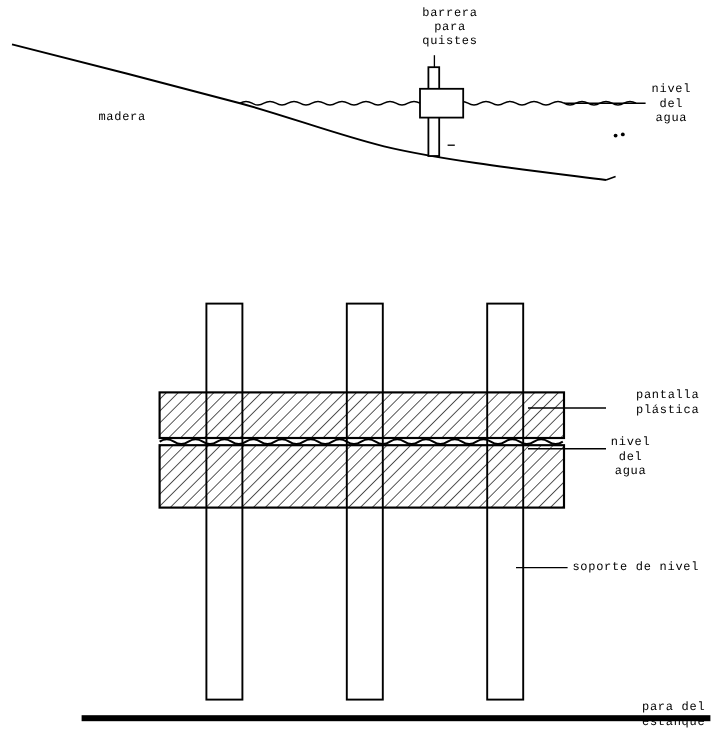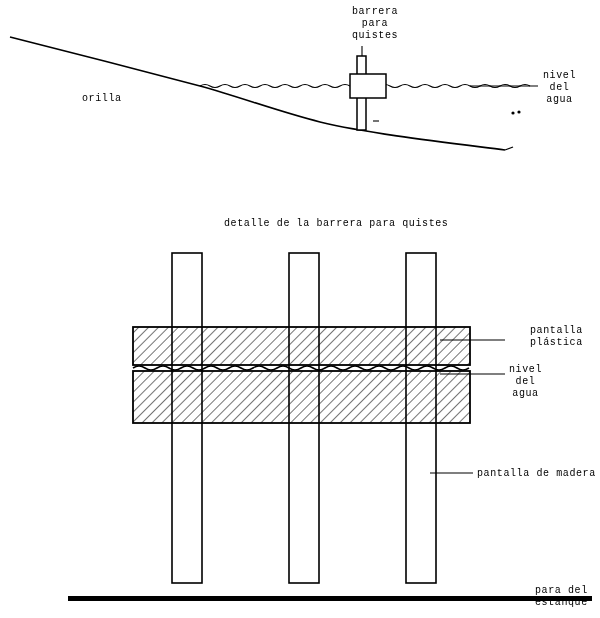--- a/index.html
+++ b/index.html
@@ -100,33 +100,32 @@
       <path d="M430,473 L473,473" fill="none" stroke="#000" stroke-width="1.2"></path>
 
       <rect x="68" y="596" width="524" height="5" fill="#000"></rect>
     </g>
   </svg>
 
   <div class="lbl center" id="label-barrera-top">barrera
 para
 quistes</div>
 
-  <div class="lbl left" id="label-orilla">orilla</div>
+  <div class="lbl left" id="label-orilla">madera</div>
 
   <div class="lbl left" id="label-nivel-agua-top">nivel
 del
 agua</div>
 
-  <div class="lbl left" id="label-detalle">detalle de la barrera para quistes</div>
 
   <div class="lbl left" id="label-pantalla">pantalla
 plástica</div>
 
   <div class="lbl left" id="label-nivel-agua-detail">nivel
 del
 agua</div>
 
-  <div class="lbl left" id="label-soporte">pantalla de madera</div>
+  <div class="lbl left" id="label-soporte">soporte de nivel</div>
 
   <div class="lbl left" id="label-fondo">para del
 estanque</div>
 
 </div>
 
 </body></html>

